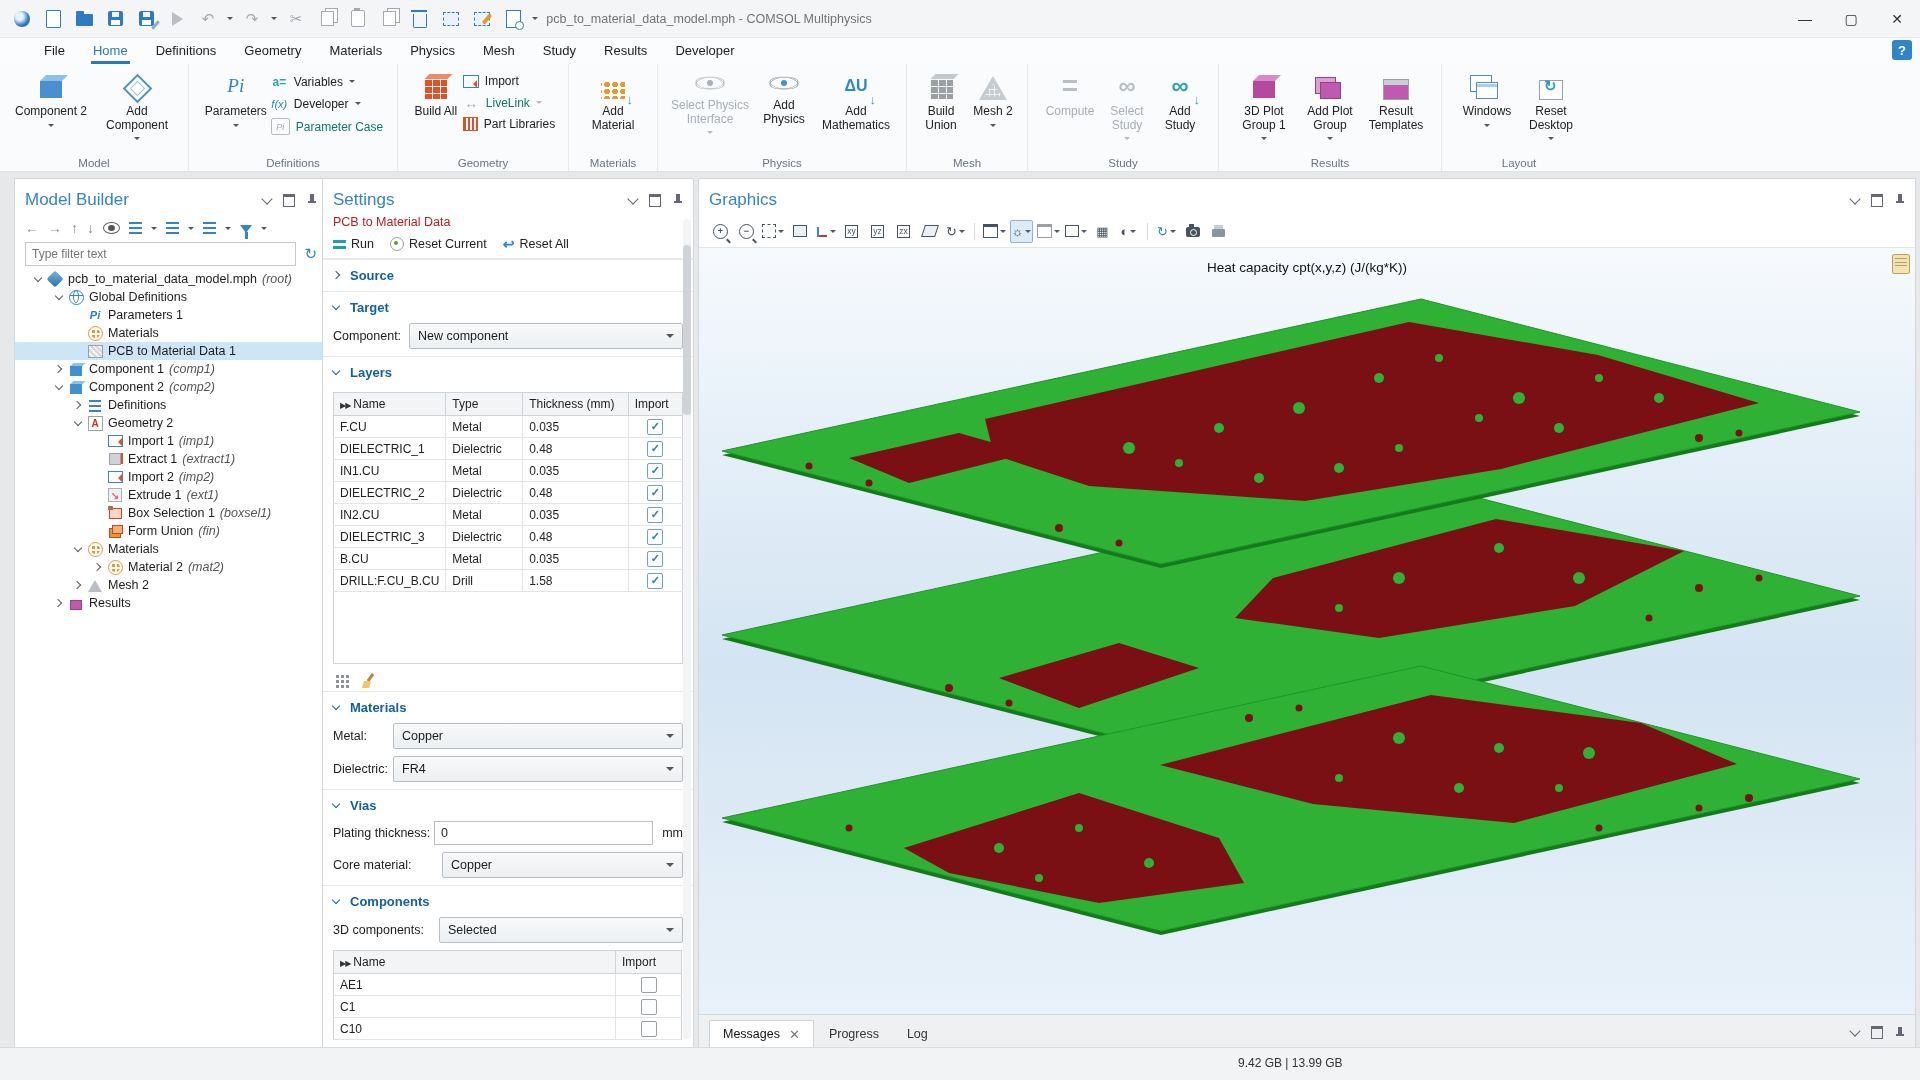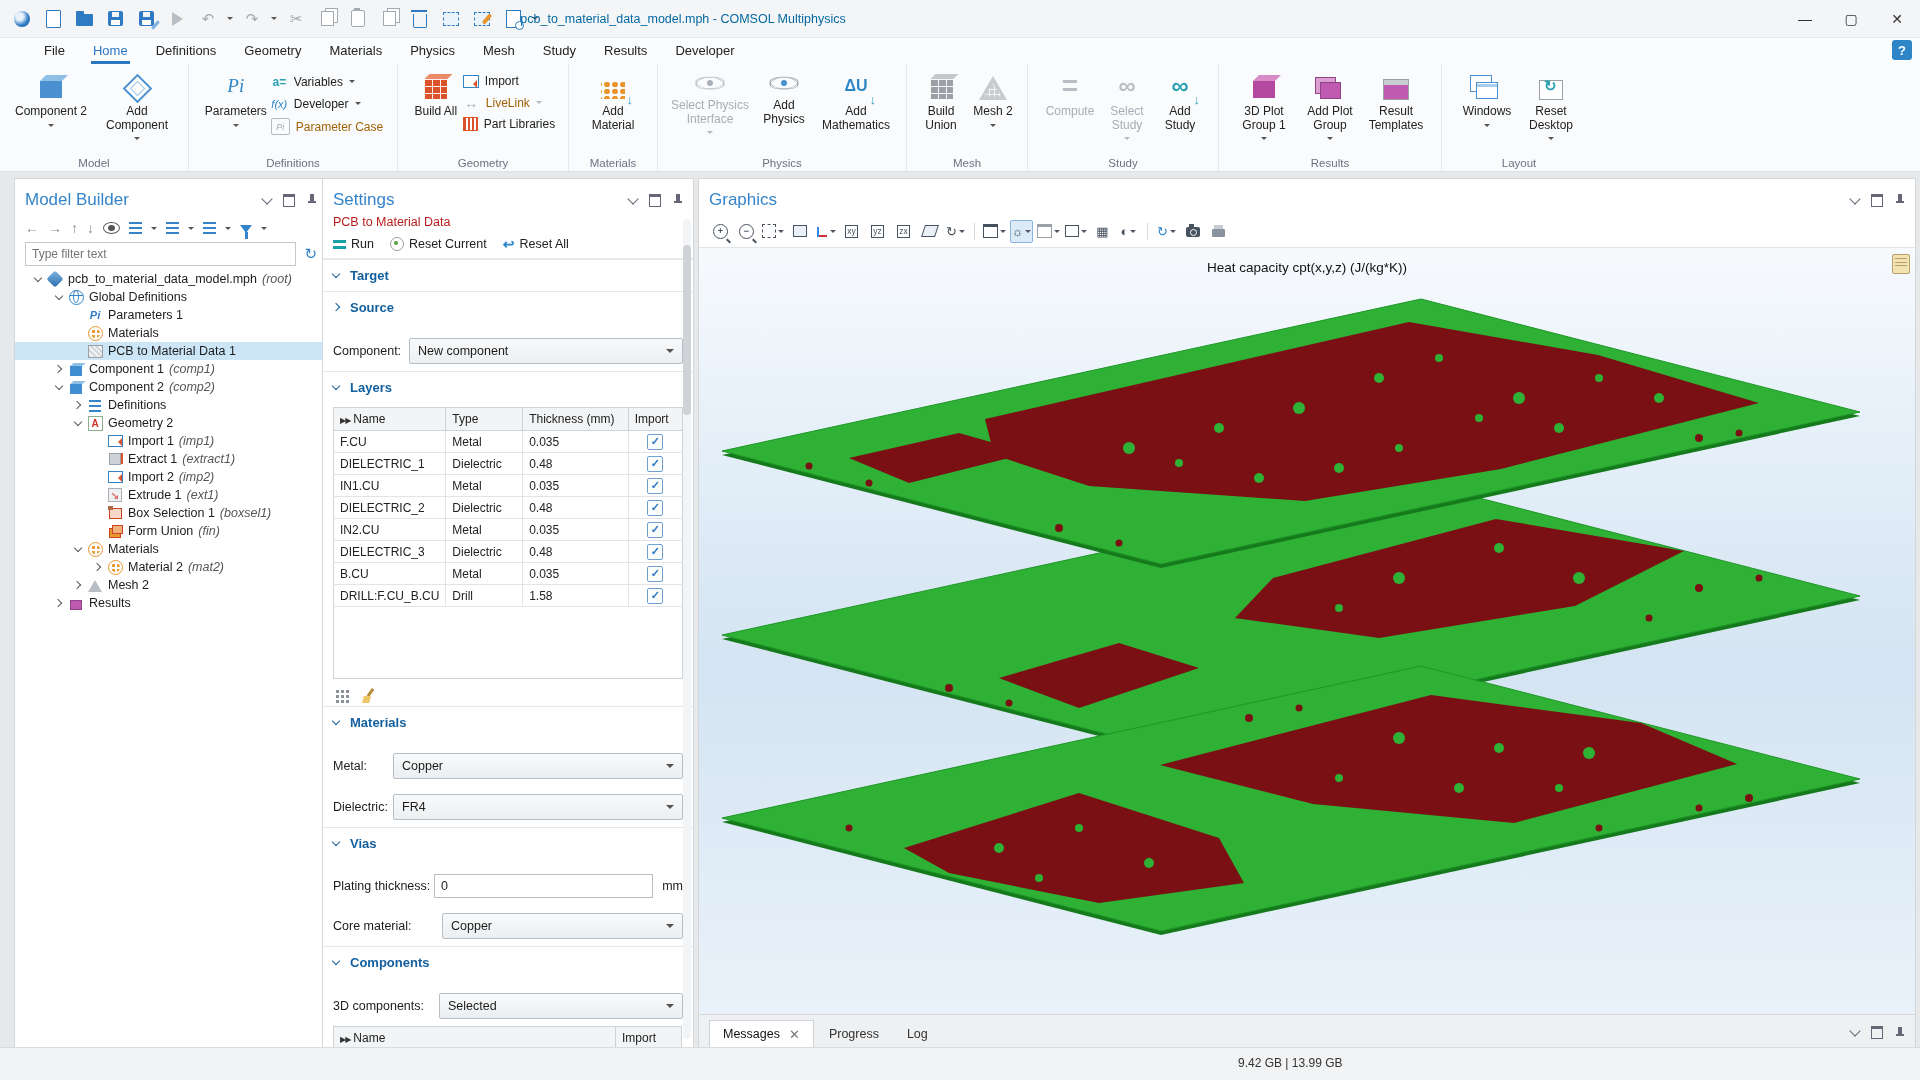--- a/index.html
+++ b/index.html
@@ -26,21 +26,21 @@
   .csh-paste{width:12px;height:15px;border:1.5px solid currentColor;border-radius:2px;position:relative;background:#fff}
   .csh-paste::before{content:"";position:absolute;top:-3px;left:2px;width:6px;height:3px;background:currentColor}
   .csh-trash{width:12px;height:13px;border:1.6px solid #2e7bc4;border-top:none;border-radius:0 0 2px 2px;position:relative;margin-top:4px}
   .csh-trash::before{content:"";position:absolute;top:-4px;left:-3px;width:16px;height:2px;background:#2e7bc4}
   .csh-dash{width:14px;height:12px;border:1.5px dashed #2e7bc4;background:#eaf3fb}
   .csh-dash.brush::after{content:"";position:absolute;right:0px;bottom:0px;width:4px;height:12px;background:#e8962e;transform:rotate(40deg);border-radius:2px}
   .csh-search{width:13px;height:16px;border:1.5px solid #2e7bc4;background:#fff;position:relative}
   .csh-search::after{content:"";position:absolute;right:-4px;bottom:-3px;width:7px;height:7px;border:1.8px solid #2e7bc4;border-radius:50%;background:#fff}
   .caret{width:0;height:0;border:4px solid transparent;border-top-color:#555;margin-top:4px}
   .caret.sm{border-width:3px;margin-top:3px}
-  .title-text{position:absolute;left:683px;transform:translateX(-50%);font-size:12.5px;color:#0369a1;white-space:nowrap}
+  .title-text{position:absolute;left:709px;transform:translateX(-50%);font-size:12.5px;color:#737373;white-space:nowrap}
   .win-controls{position:absolute;right:0;top:0;height:37px;display:flex}
   .wc{width:46px;display:flex;align-items:center;justify-content:center;font-size:14px;color:#333}
   
   .menubar{position:absolute;top:37px;left:0;right:0;height:27px;background:#fbfcfd;display:flex;
            align-items:stretch;padding-left:30px;z-index:49}
   .mi{padding:0 14px;font-size:13px;color:#222;display:flex;align-items:center;position:relative}
   .mi.active{color:#2b77c4}
   .mi.active::after{content:"";position:absolute;left:12px;right:12px;bottom:0;height:3px;background:#2b77c4}
   .help-btn{position:absolute;right:8px;top:3px;width:20px;height:20px;background:#2e86c8;color:#fff;
             border-radius:3px;font-size:13px;font-weight:bold;display:flex;align-items:center;justify-content:center}
@@ -51,21 +51,21 @@
           display:flex;align-items:flex-start;justify-content:center;gap:2px}
   .rgroup-label{position:absolute;bottom:2px;left:0;right:0;text-align:center;font-size:11.5px;color:#6b7380}
   .rbtn{display:flex;flex-direction:column;align-items:center;text-align:center;font-size:12px;
         color:#222;line-height:13.5px;gap:3px;padding-top:1px}
   .rbtn.disabled{color:#a7adb5}
   .rbtn .lbl{display:flex;flex-direction:column;align-items:center}
   .withchev::after{content:"";display:inline-block;border:3.5px solid transparent;border-top-color:#555;margin-top:2px}
   .disabled.withchev::after{border-top-color:#b5bac0}
   .rstack{display:flex;flex-direction:column;gap:7px;padding-top:5px;align-items:flex-start}
   .rsmall{display:flex;align-items:center;gap:6px;font-size:12px;color:#222;white-space:nowrap}
-  .rsmall.disabled{color:#a16207}
+  .rsmall.disabled{color:#0f766e}
   .rsmall .schev{border:3px solid transparent;border-top-color:#555;margin-top:3px}
   .ri{height:32px;display:flex;align-items:center;justify-content:center;position:relative;min-width:32px}
   .ri-a::before{content:"A";color:#2f9e63;font-size:25px;font-weight:bold;font-family:"Liberation Serif",serif}
   .ri-cabinet{width:20px;height:26px;background:#e8962e;border:1px solid #c97a1a;border-radius:2px}
   .ri-cabinet::before{content:"";position:absolute;inset:7px 9px 6px;background:repeating-linear-gradient(#fff 0 2px,transparent 2px 5px)}
   .cube{width:22px;height:17px;position:relative;margin-top:6px}
   .cube::before{content:"";position:absolute;left:3px;top:-6px;width:22px;height:6px;background:var(--ct,#8fc0e8);transform:skewX(-45deg)}
   .cube::after{content:"";position:absolute;left:0;top:0;width:22px;height:17px;background:var(--cf,#4a90d0)}
   .ri-diamond{width:17px;height:17px;border:2px solid #4a90d0;transform:rotate(45deg);background:#fff;margin-top:4px}
   .ri-diamond::before{content:"";position:absolute;inset:3px;border:1.4px solid #9cc3e6}
@@ -176,21 +176,21 @@
   .st-run{width:13px;height:9px;background:repeating-linear-gradient(#17a2a8 0 3px,transparent 3px 6px)}
   .st-rc{width:12px;height:12px;border:1.6px solid #9aa0a6;border-radius:50%;position:relative}
   .st-rc::before{content:"";position:absolute;left:3px;top:3px;width:4px;height:4px;background:#57a539;border-radius:50%}
   .st-ra::before{content:"↩";color:#2e86c8;font-size:14px;font-weight:bold}
   .sec{border-top:1px solid #e6e9eb;padding:8px 10px;display:flex;align-items:center;gap:9px}
   .sexp{width:8px;height:8px;display:flex;flex:none}
   .sexp::before{content:"";width:5px;height:5px;border-right:1.6px solid #14609f;border-bottom:1.6px solid #14609f}
   .sexp.right::before{transform:rotate(-45deg)}
   .sexp.down::before{transform:rotate(45deg);margin-top:-1px}
   .stitle{font-size:13px;font-weight:bold;color:#14609f}
-  .frow{display:flex;align-items:center;margin:15px 10px 7px;font-size:12.5px}
+  .frow{display:flex;align-items:center;margin:0 10px 7px;font-size:12.5px}
   .flabel{flex:none;color:#1c1c1c}
   .combo{flex:1;height:24px;background:linear-gradient(#f8f9fa,#eceff1);border:1px solid #b9bec4;border-radius:2px;
          display:flex;align-items:center;padding:0 8px;font-size:12.5px;color:#1c1c1c;min-width:0}
   .combo .cvv{flex:1;overflow:hidden;white-space:nowrap}
   .combo::after{content:"";border:4px solid transparent;border-top-color:#555;margin-top:4px}
   .tinput{height:22px;border:1px solid #b9bec4;background:#fff;font-size:12.5px;padding:0 6px;color:#1c1c1c;width:206px;font-family:inherit;outline:none}
   .unit{margin-left:9px}
   table.ctab{border-collapse:collapse;margin:4px 10px 0;table-layout:fixed;font-size:12px;background:#fff}
   table.ctab th{background:#f2f4f6;border:1px solid #cfd3d7;font-weight:normal;text-align:left;
                 padding:4px 6px;color:#222;white-space:nowrap;overflow:hidden}
@@ -678,27 +678,27 @@
       <span class="st-rc"></span>
       <span>Reset Current</span>
     </span>
     <span class="itm">
       <span class="st-ra"></span>
       <span>Reset All</span>
     </span>
   </div>
 
   <div class="sec">
+    <span class="sexp right"></span>
+    <span class="stitle">Source</span>
+  </div>
+
+  <div class="sec">
     <span class="sexp down"></span>
     <span class="stitle">Target</span>
-  </div>
-
-  <div class="sec">
-    <span class="sexp right"></span>
-    <span class="stitle">Source</span>
   </div>
   <div class="frow">
     <span class="flabel" style="width:76px">Component:</span>
     <span class="combo">
       <span class="cvv">New component</span>
     </span>
   </div>
 
   <div class="sec">
     <span class="sexp down"></span>

